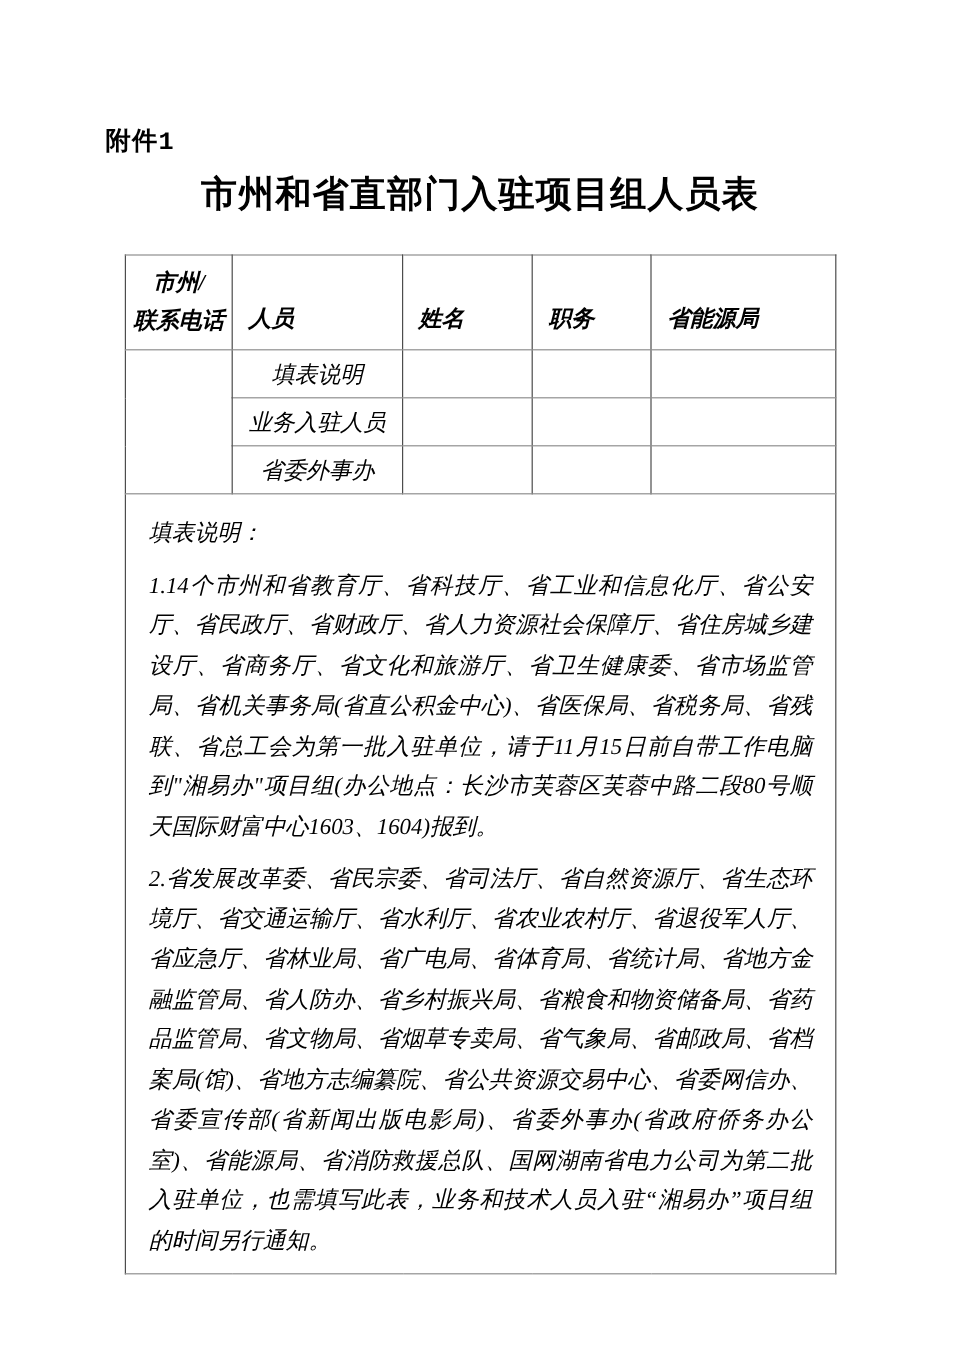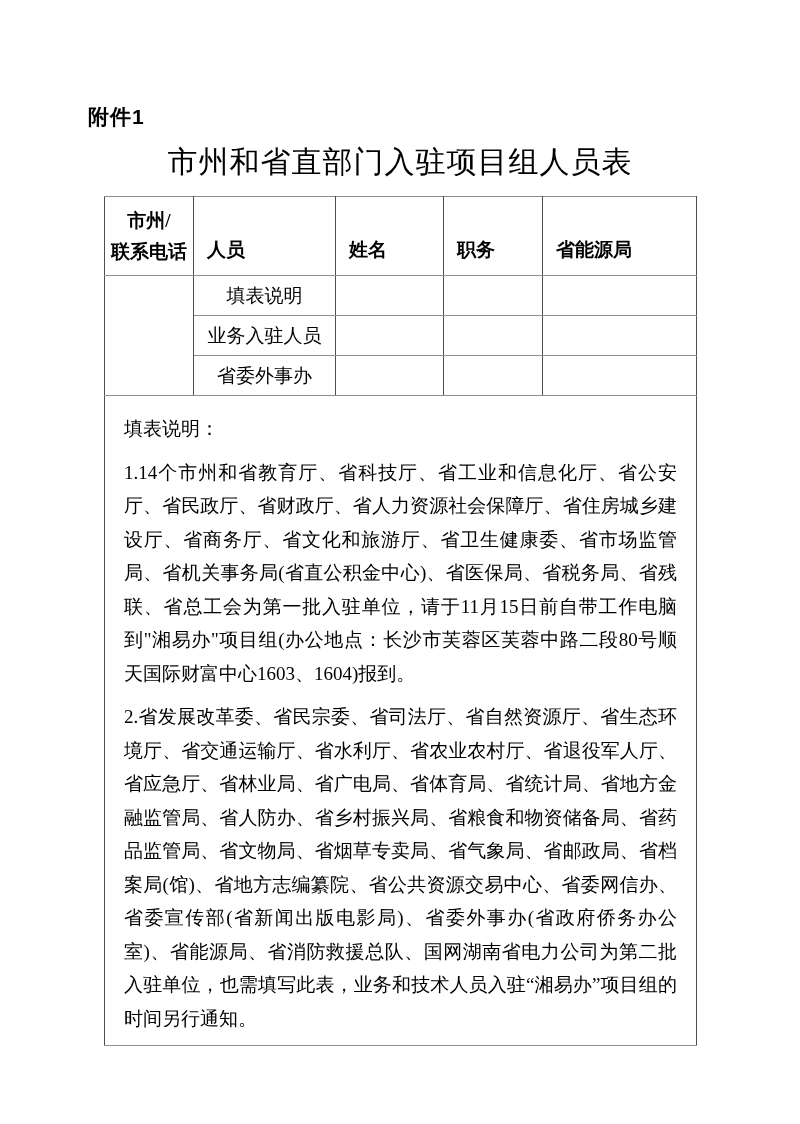--- a/index.html
+++ b/index.html
@@ -9,43 +9,44 @@
     background: #ffffff;
     position: relative;
     font-family: "Liberation Serif", "DejaVu Serif", serif;
     color: #000000;
     overflow: hidden;
   }
   .attachment-label {
     position: absolute;
     left: 88px;
     top: 103px;
-    font-family: Liberation Sans, sans-serif;
+    font-family: Liberation Mono, monospace;
     font-weight: 700;
     font-size: 21px;
     letter-spacing: 1px;
   }
   .doc-title {
     position: absolute;
     left: 104px;
     width: 592px;
     top: 142px;
     text-align: center;
-    font-weight: 400;
+    font-weight: 700;
     font-size: 30px;
     letter-spacing: 1px;
     white-space: nowrap;
   }
   table.main-table {
     position: absolute;
     left: 104px;
-    top: 196px;
+    top: 212px;
     width: 592px;
     border-collapse: collapse;
     table-layout: fixed;
+    font-style: italic;
   }
   table.main-table td {
     border: 1px solid #4d4d4d;
     border-top-color: #8f8f8f;
     border-bottom-color: #8f8f8f;
     font-size: 19px;
     overflow: hidden;
   }
   td.th {
     font-weight: 700;

